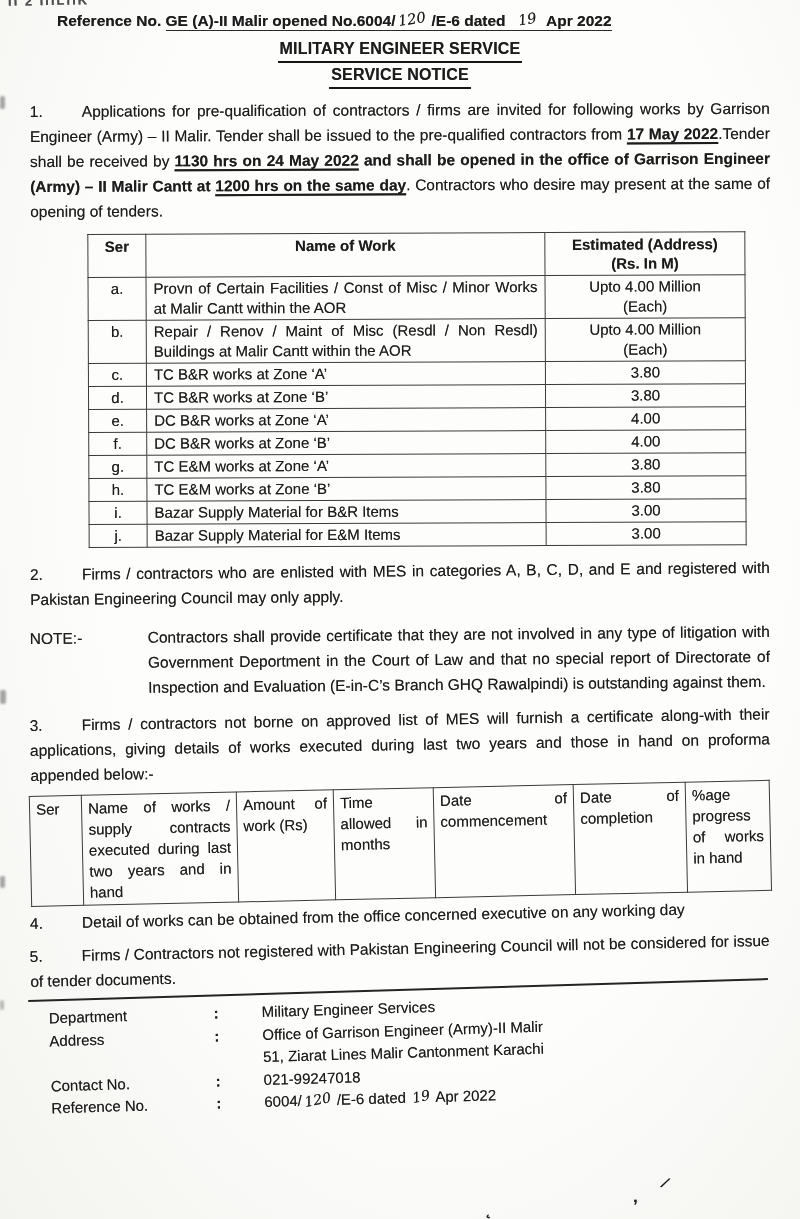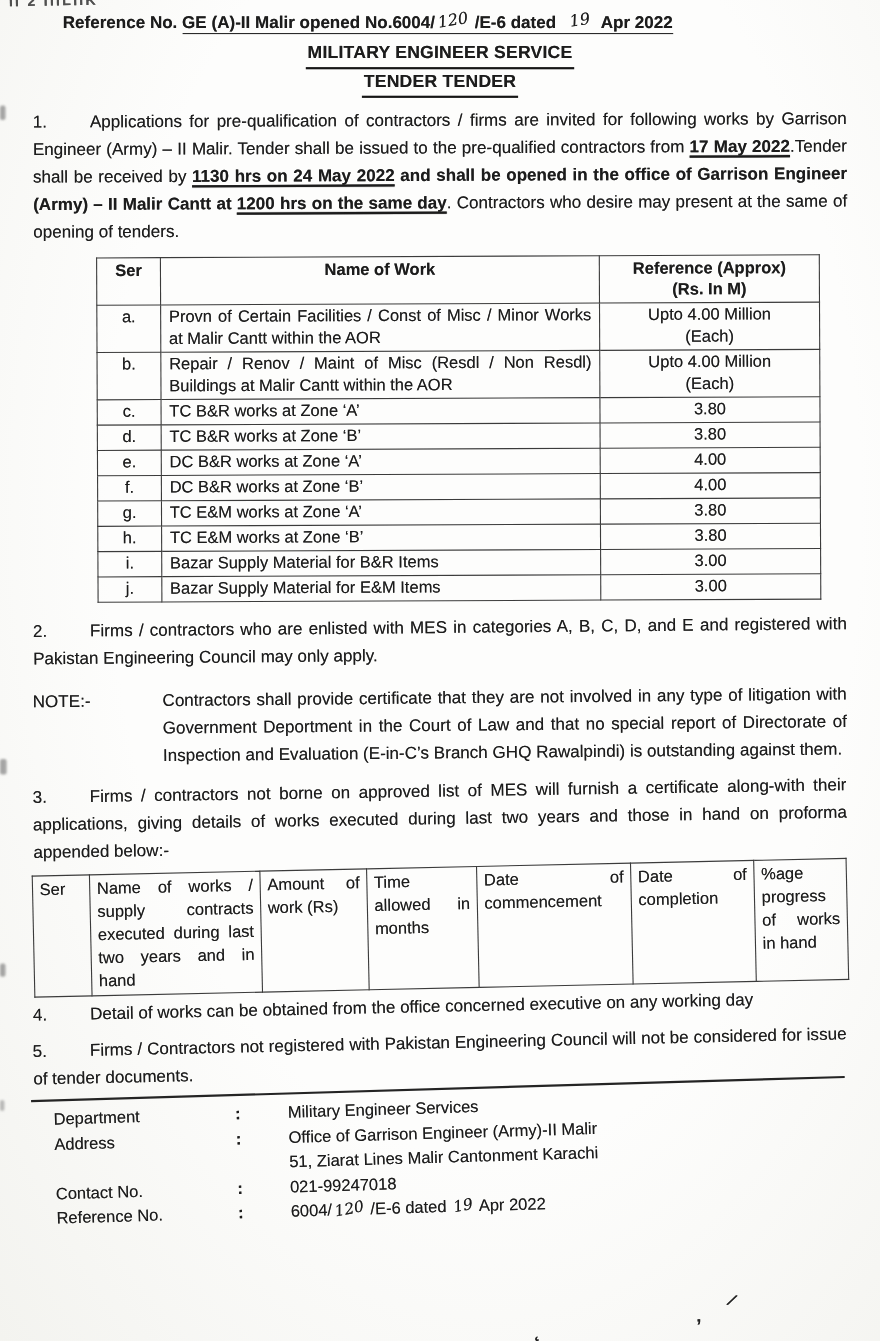--- a/index.html
+++ b/index.html
@@ -80,36 +80,36 @@
   <div class="corner-frag">II 2 IIILIIK</div>
   <div class="smudge sm1"></div>
   <div class="smudge sm2"></div>
   <div class="smudge sm3"></div>
   <div class="smudge sm4"></div>
 
   <div class="ref-line"><span>Reference No. </span><span class="u"><span>GE (A)-II Malir opened No.6004/</span><span class="hand">120</span><span> /E-6 dated</span><span class="hand hand-day">19</span><span>Apr 2022</span></span></div>
 
   <div class="title-wrap">
     <div><span class="title">MILITARY ENGINEER SERVICE</span></div>
-    <div><span class="title">TENDER TENDER</span></div>
+    <div><span class="title">SERVICE NOTICE</span></div>
   </div>
 
   <div class="para t1"><span class="pnum">1.</span><span>Applications for pre-qualification of contractors / firms are invited for following works by Garrison Engineer (Army) – II Malir. Tender shall be issued to the pre-qualified contractors from </span><span class="bu">17 May 2022</span><span>.Tender shall be received by </span><span class="bu">1130 hrs on 24 May 2022</span><span class="b"> and shall be opened in the office of Garrison Engineer (Army) – II Malir Cantt at </span><span class="bu">1200 hrs on the same day</span><span>. Contractors who desire may present at the same of opening of tenders.</span></div>
 
   <table class="tbl1 t1">
     <colgroup>
         <col style="width:58px">
         <col style="width:399px">
         <col style="width:200px">
       </colgroup>
     <tbody>
         <tr>
       <th>Ser</th>
       <th>Name of Work</th>
-      <th class="prewrap">Reference (Approx)
+      <th class="prewrap">Estimated (Address)
 (Rs. In M)</th>
     </tr>
     <tr>
           <td class="ser">a.</td>
           <td class="nm">Provn of Certain Facilities / Const of Misc / Minor Works at Malir Cantt within the AOR</td>
           <td class="est prewrap">Upto 4.00 Million
 (Each)</td>
         </tr>
     <tr>
           <td class="ser">b.</td>

